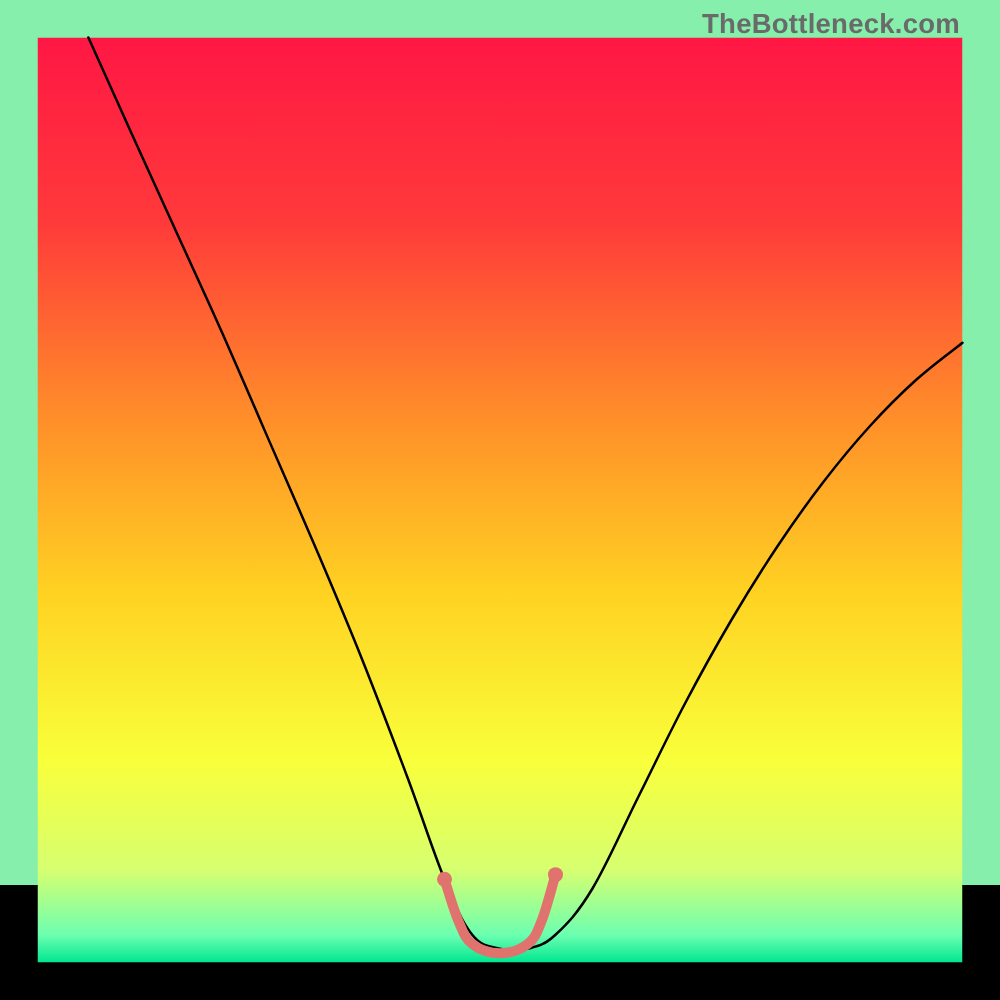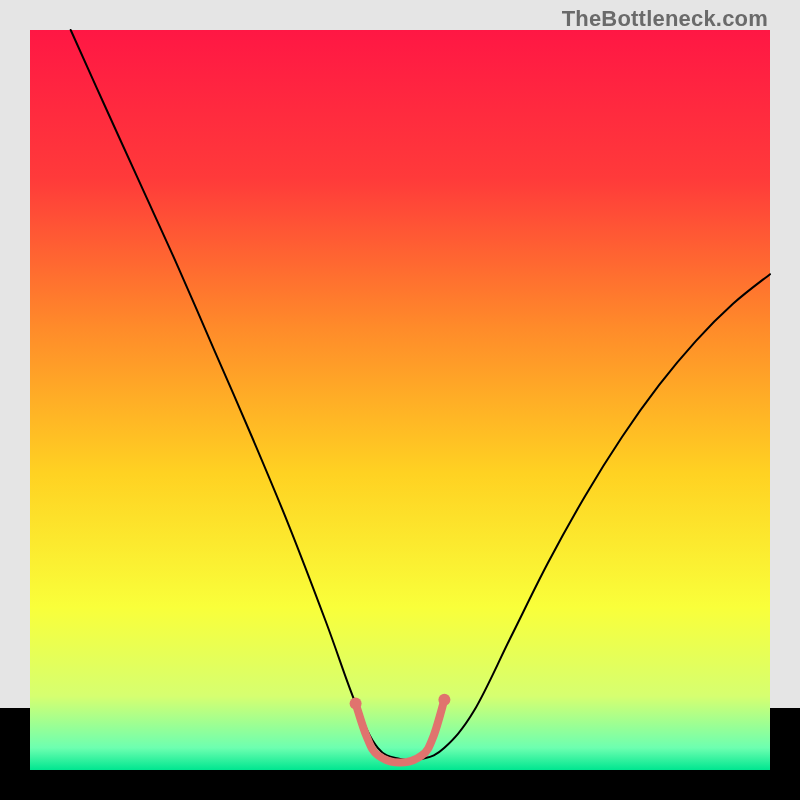--- a/index.html
+++ b/index.html
@@ -1,21 +1,21 @@
 <!DOCTYPE html>
 <html><head>
 <meta charset="utf-8">
 <style>
   * { margin: 0; padding: 0; box-sizing: border-box; }
   html, body { width: 800px; height: 800px; overflow: hidden; background: #000; }
   .frame {
     position: relative;
     width: 800px;
     height: 708px;
-    background: #e5e5e5;
+    background: #86efac;
   }
   .plot-area {
     position: absolute;
     left: 30px;
     top: 30px;
     width: 740px;
     height: 740px;
   }
   .gradient-bg {
     position: absolute;

